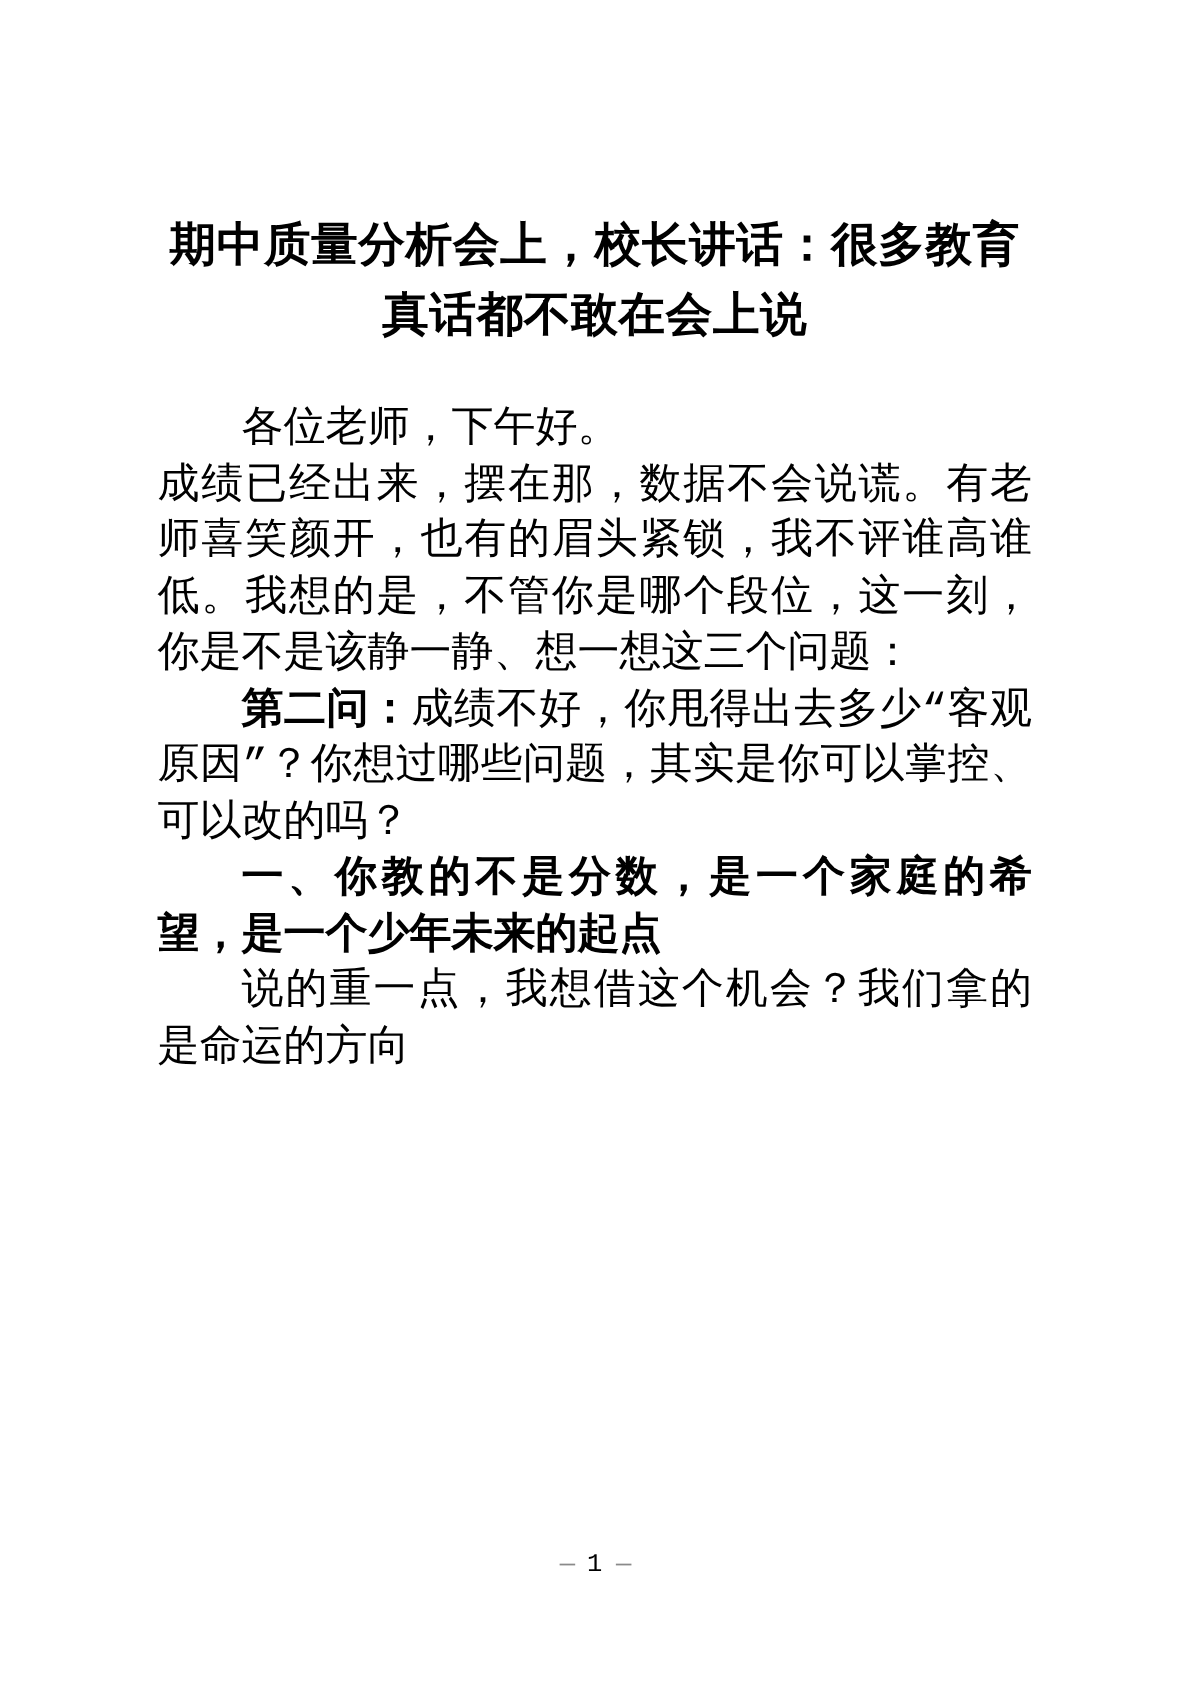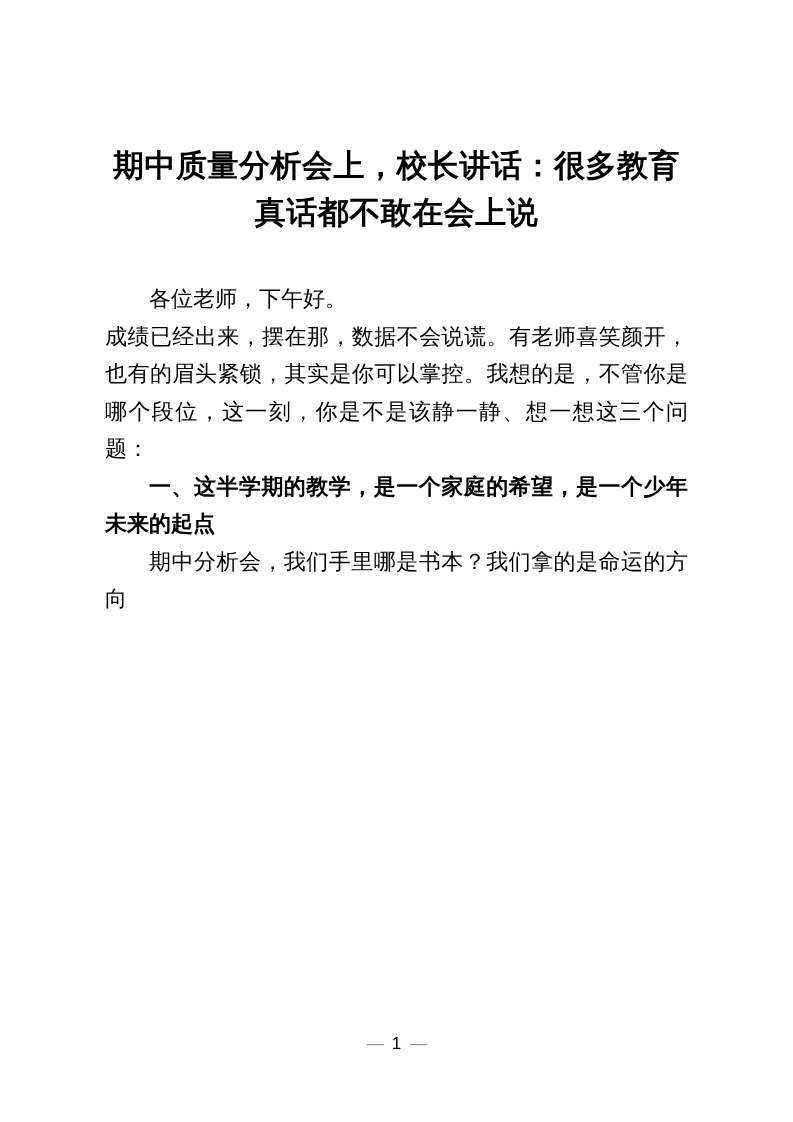--- a/index.html
+++ b/index.html
@@ -6,40 +6,40 @@
     margin: 0;
     padding: 0;
     background: #ffffff;
   }
   .page {
     position: relative;
     width: 793px;
     height: 1098px;
     background: #ffffff;
     overflow: hidden;
-    font-family: Liberation Sans, sans-serif;
+    font-family: Liberation Mono, monospace;
     color: #000000;
   }
   .content {
     position: absolute;
     left: 105px;
     top: 142px;
     width: 583px;
   }
   .doc-title {
     margin: 0;
     font-size: 31px;
     line-height: 47px;
     font-weight: 700;
     text-align: center;
     letter-spacing: 0.5px;
   }
   .body-text {
-    margin-top: 44px;
-    font-size: 22px;
+    margin-top: 32px;
+    font-size: 28px;
     line-height: 37.5px;
     text-align: justify;
   }
   .para {
     margin: 0;
     text-indent: 2em;
   }
   .para.no-indent {
     text-indent: 0;
   }
@@ -74,26 +74,27 @@
 
 <div class="page">
   <div class="content">
 
     <h1 class="doc-title">期中质量分析会上，校长讲话：很多教育真话都不敢在会上说</h1>
 
     <div class="body-text">
       <p class="para">各位老师，下午好。</p>
 
 
-      <p class="para no-indent">成绩已经出来，摆在那，数据不会说谎。有老师喜笑颜开，也有的眉头紧锁，其实是你可以掌控。我想的是，不管你是哪个段位，这一刻，你是不是该静一静、想一想这三个问题：</p>
+      <p class="para no-indent">成绩已经出来，摆在那，数据不会说谎。有老师喜笑颜开，也有的眉头紧锁，我不评谁高谁低。我想的是，不管你是哪个段位，这一刻，你是不是该静一静、想一想这三个问题：</p>
+
+
+      <p class="para"><span class="lead-bold">第二问：</span><span>成绩不好，你甩得出去多少“客观原因”？你想过哪些问题，其实是你可以掌控、可以改的吗？</span></p>
 
 
 
+      <p class="section-heading">一、你教的不是分数，是一个家庭的希望，是一个少年未来的起点</p>
 
-
-      <p class="section-heading">一、这半学期的教学，是一个家庭的希望，是一个少年未来的起点</p>
-
-      <p class="para">期中分析会，我们手里哪是书本？我们拿的是命运的方向</p>
+      <p class="para">说的重一点，我想借这个机会？我们拿的是命运的方向</p>
     </div>
   </div>
 
   <div class="footer"><span class="dash">—</span><span class="num">1</span><span class="dash">—</span></div>
 </div>
 
 </body></html>

